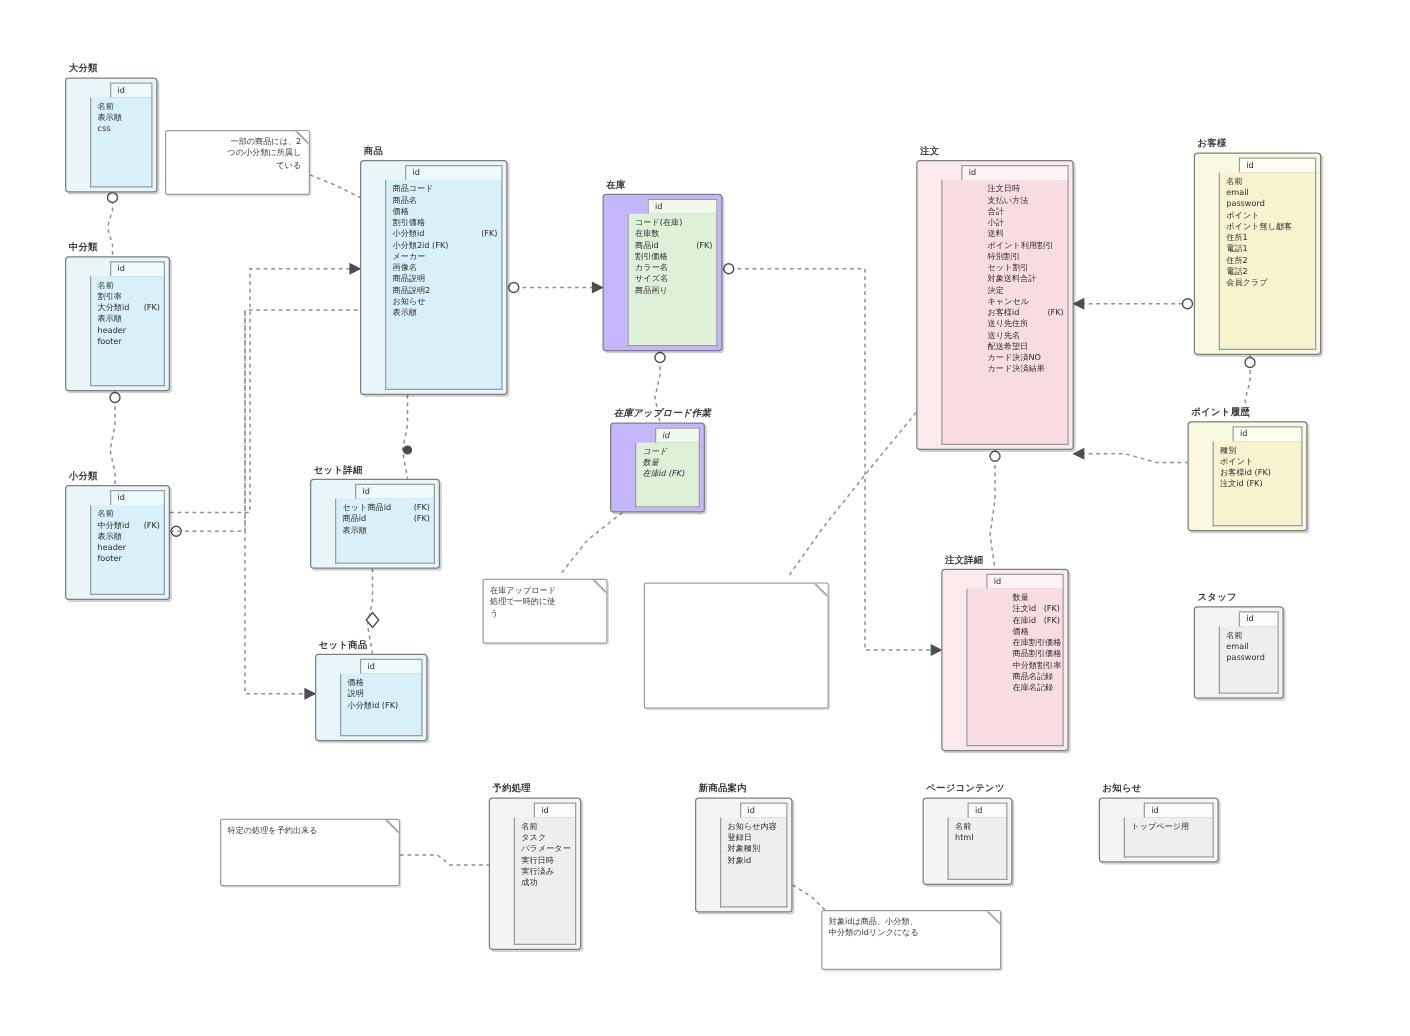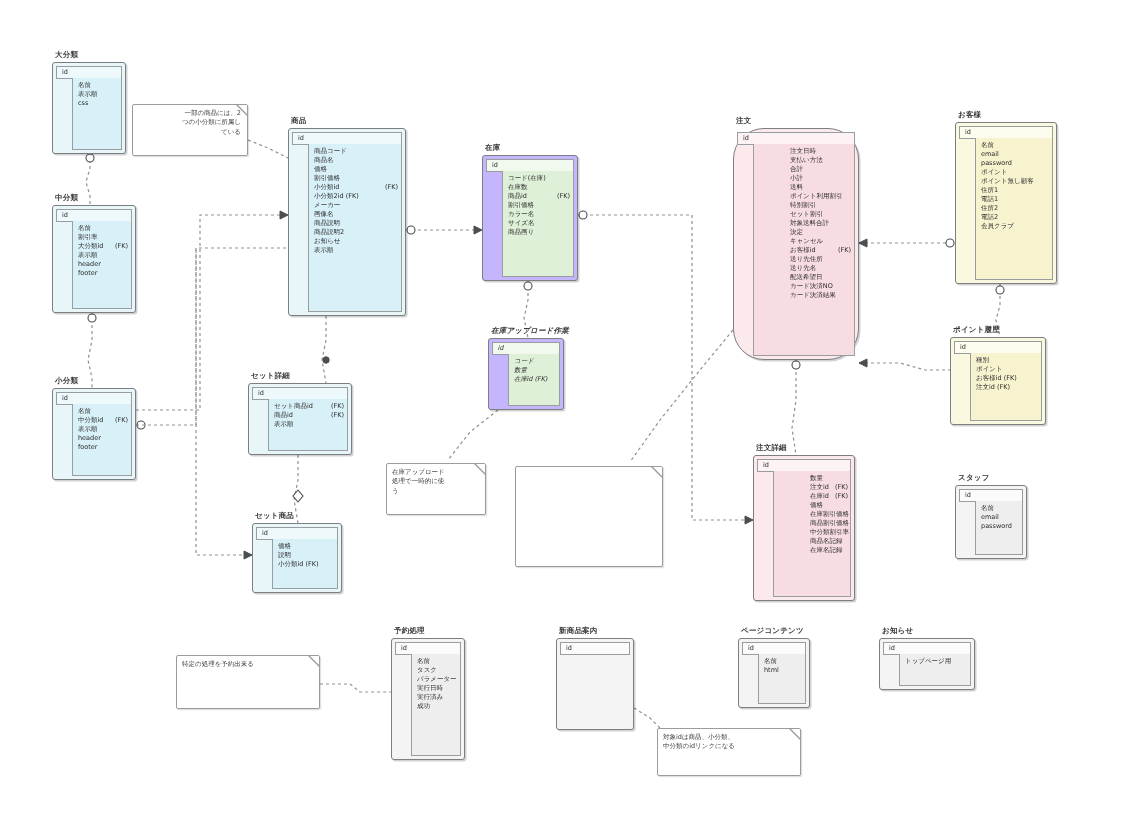--- a/index.html
+++ b/index.html
@@ -46,20 +46,21 @@
     letter-spacing: 0.2px;
   }
   .entity .pk-row {
     box-sizing: border-box;
     border: 1px solid #9a9da0;
     font-size: 6.5px;
     color: #2b2b2b;
     padding: 2px 3px 2px 5px;
     line-height: 1.1;
     min-height: 13px;
+    margin-left: 32px;
   }
   .entity .attr-box {
     box-sizing: border-box;
     border: 1px solid #9a9da0;
     border-top: none;
     margin-top: -1px;
     padding: 3px 3px 7px 5px;
     flex: 1;
     margin-left: 16px;
   }
@@ -423,21 +424,21 @@
             <div class="attr">
               <span>商品id</span>
               <span class="fk">(FK)</span>
             </div>
             <div class="attr">
               <span>表示順</span>
             </div>
           </div>
         </div>
       </div>
-      <div class="entity theme-pink" style="left: 733px; top: 128px; width: 126px; height: 232px; border-radius: 31px;">
+      <div class="entity theme-pink" style="left: 733px; top: 128px; width: 126px; height: 232px;">
         <div class="ent-title">注文</div>
         <div class="inner">
           <div class="pk-row">id</div>
           <div class="attr-box">
             <div class="attr">
               <span>注文日時</span>
             </div>
             <div class="attr">
               <span>支払い方法</span>
             </div>
@@ -625,20 +626,34 @@
             <div class="attr">
               <span>成功</span>
             </div>
           </div>
         </div>
       </div>
       <div class="entity theme-grey" style="left: 556px; top: 638px; width: 78px; height: 92px;">
         <div class="ent-title">新商品案内</div>
         <div class="inner">
           <div class="pk-row">id</div>
+          <div class="attr-box">
+            <div class="attr">
+              <span>お知らせ内容</span>
+            </div>
+            <div class="attr">
+              <span>登録日</span>
+            </div>
+            <div class="attr">
+              <span>対象種別</span>
+            </div>
+            <div class="attr">
+              <span>対象id</span>
+            </div>
+          </div>
         </div>
       </div>
       <div class="entity theme-grey" style="left: 738px; top: 638px; width: 72px; height: 70px;">
         <div class="ent-title">ページコンテンツ</div>
         <div class="inner">
           <div class="pk-row">id</div>
           <div class="attr-box">
             <div class="attr">
               <span>名前</span>
             </div>

